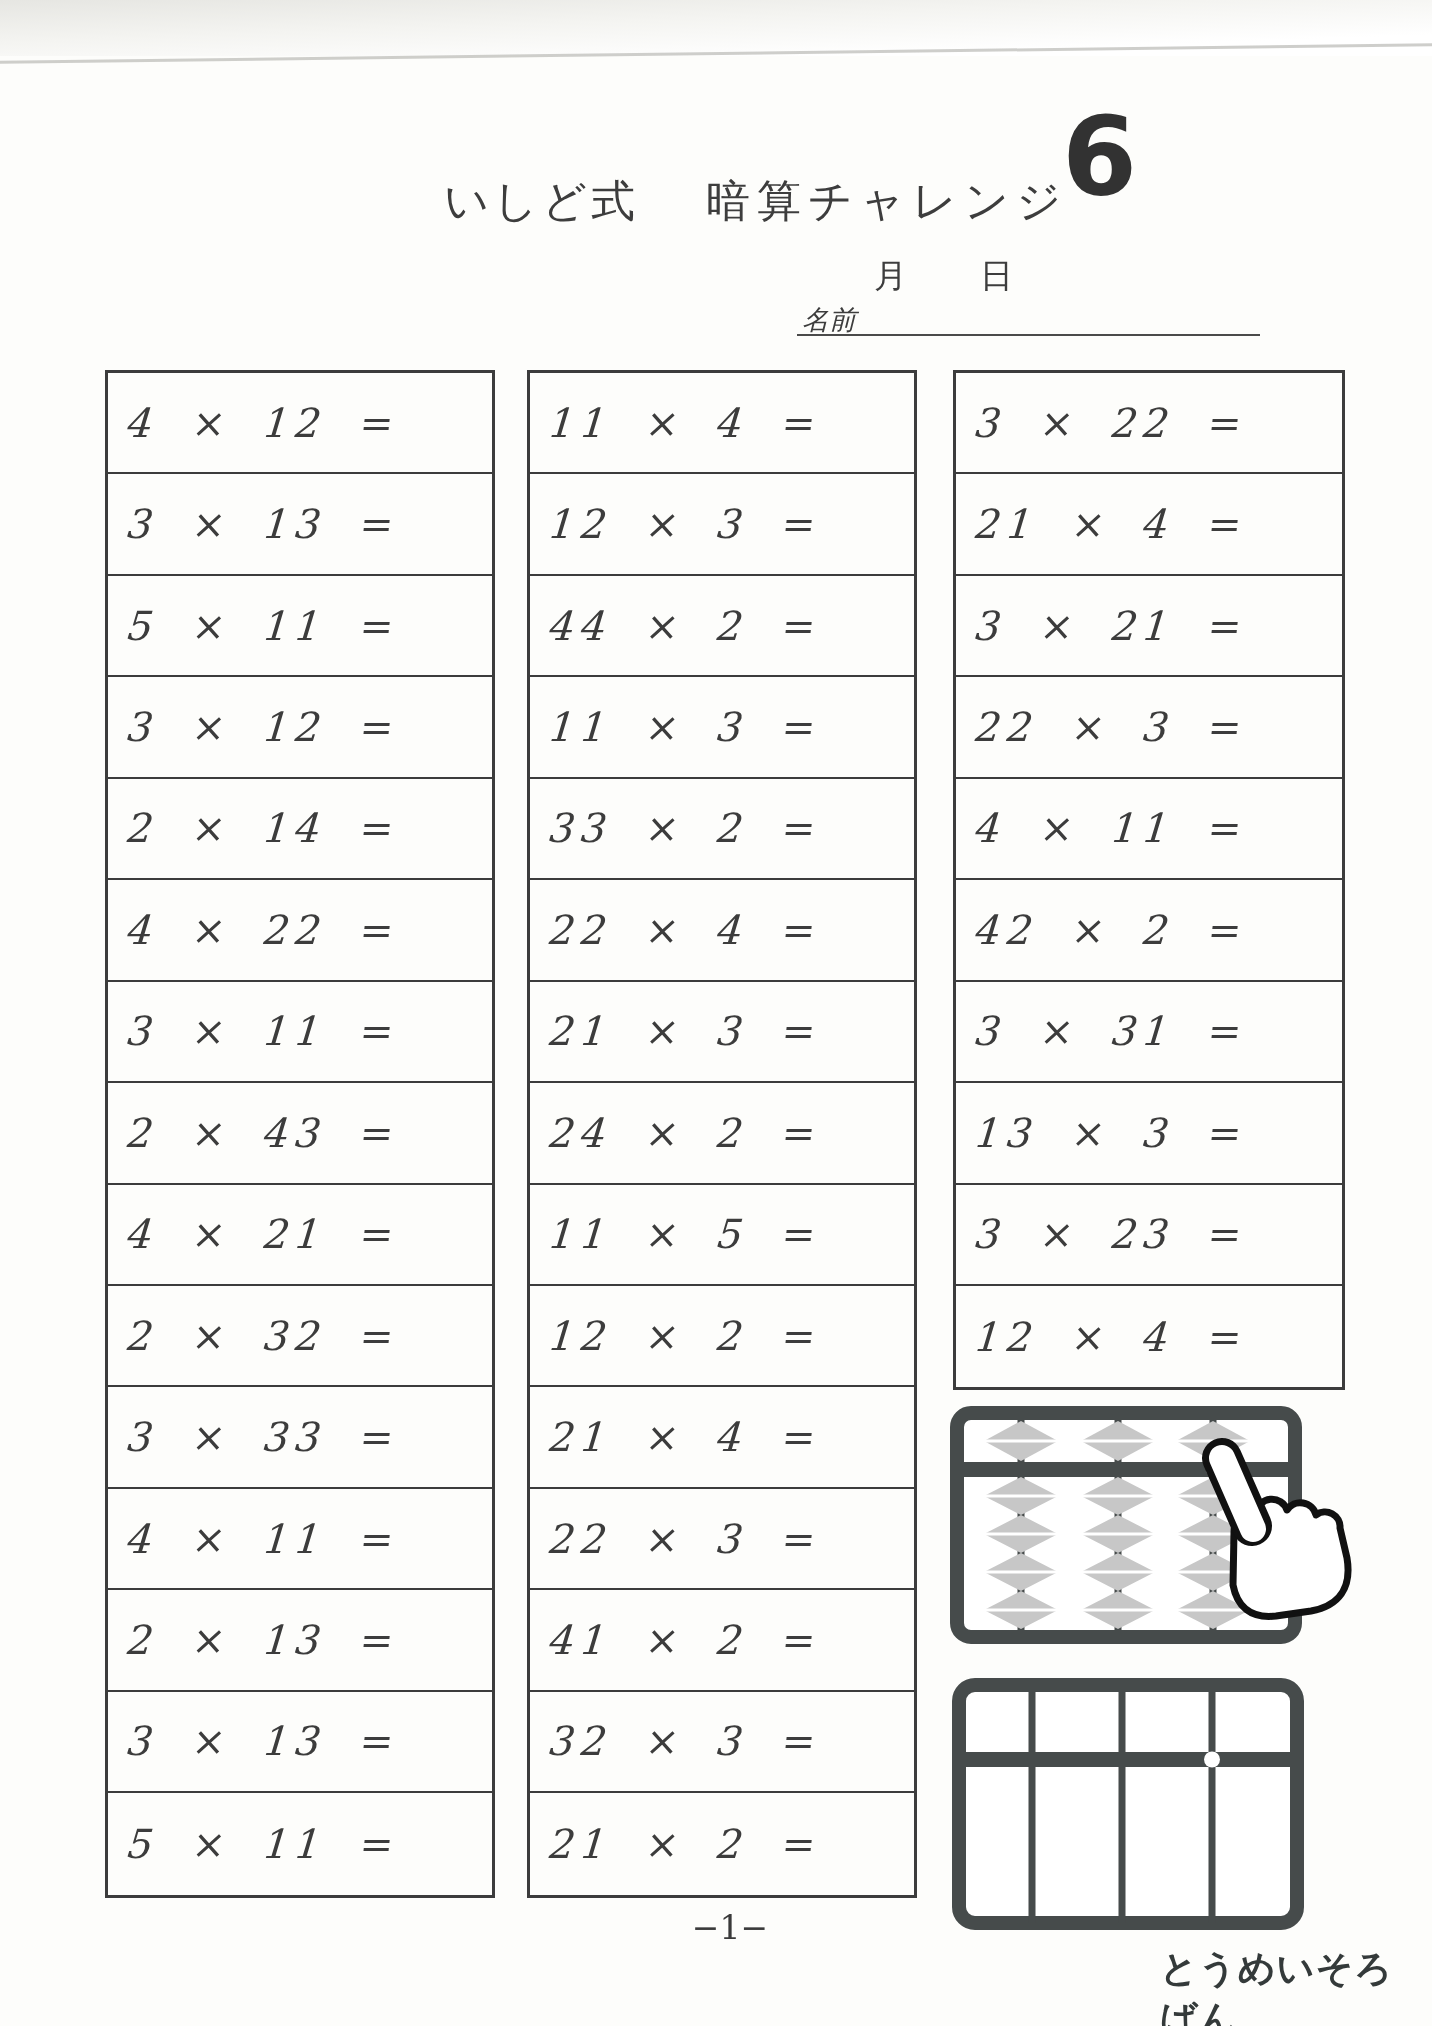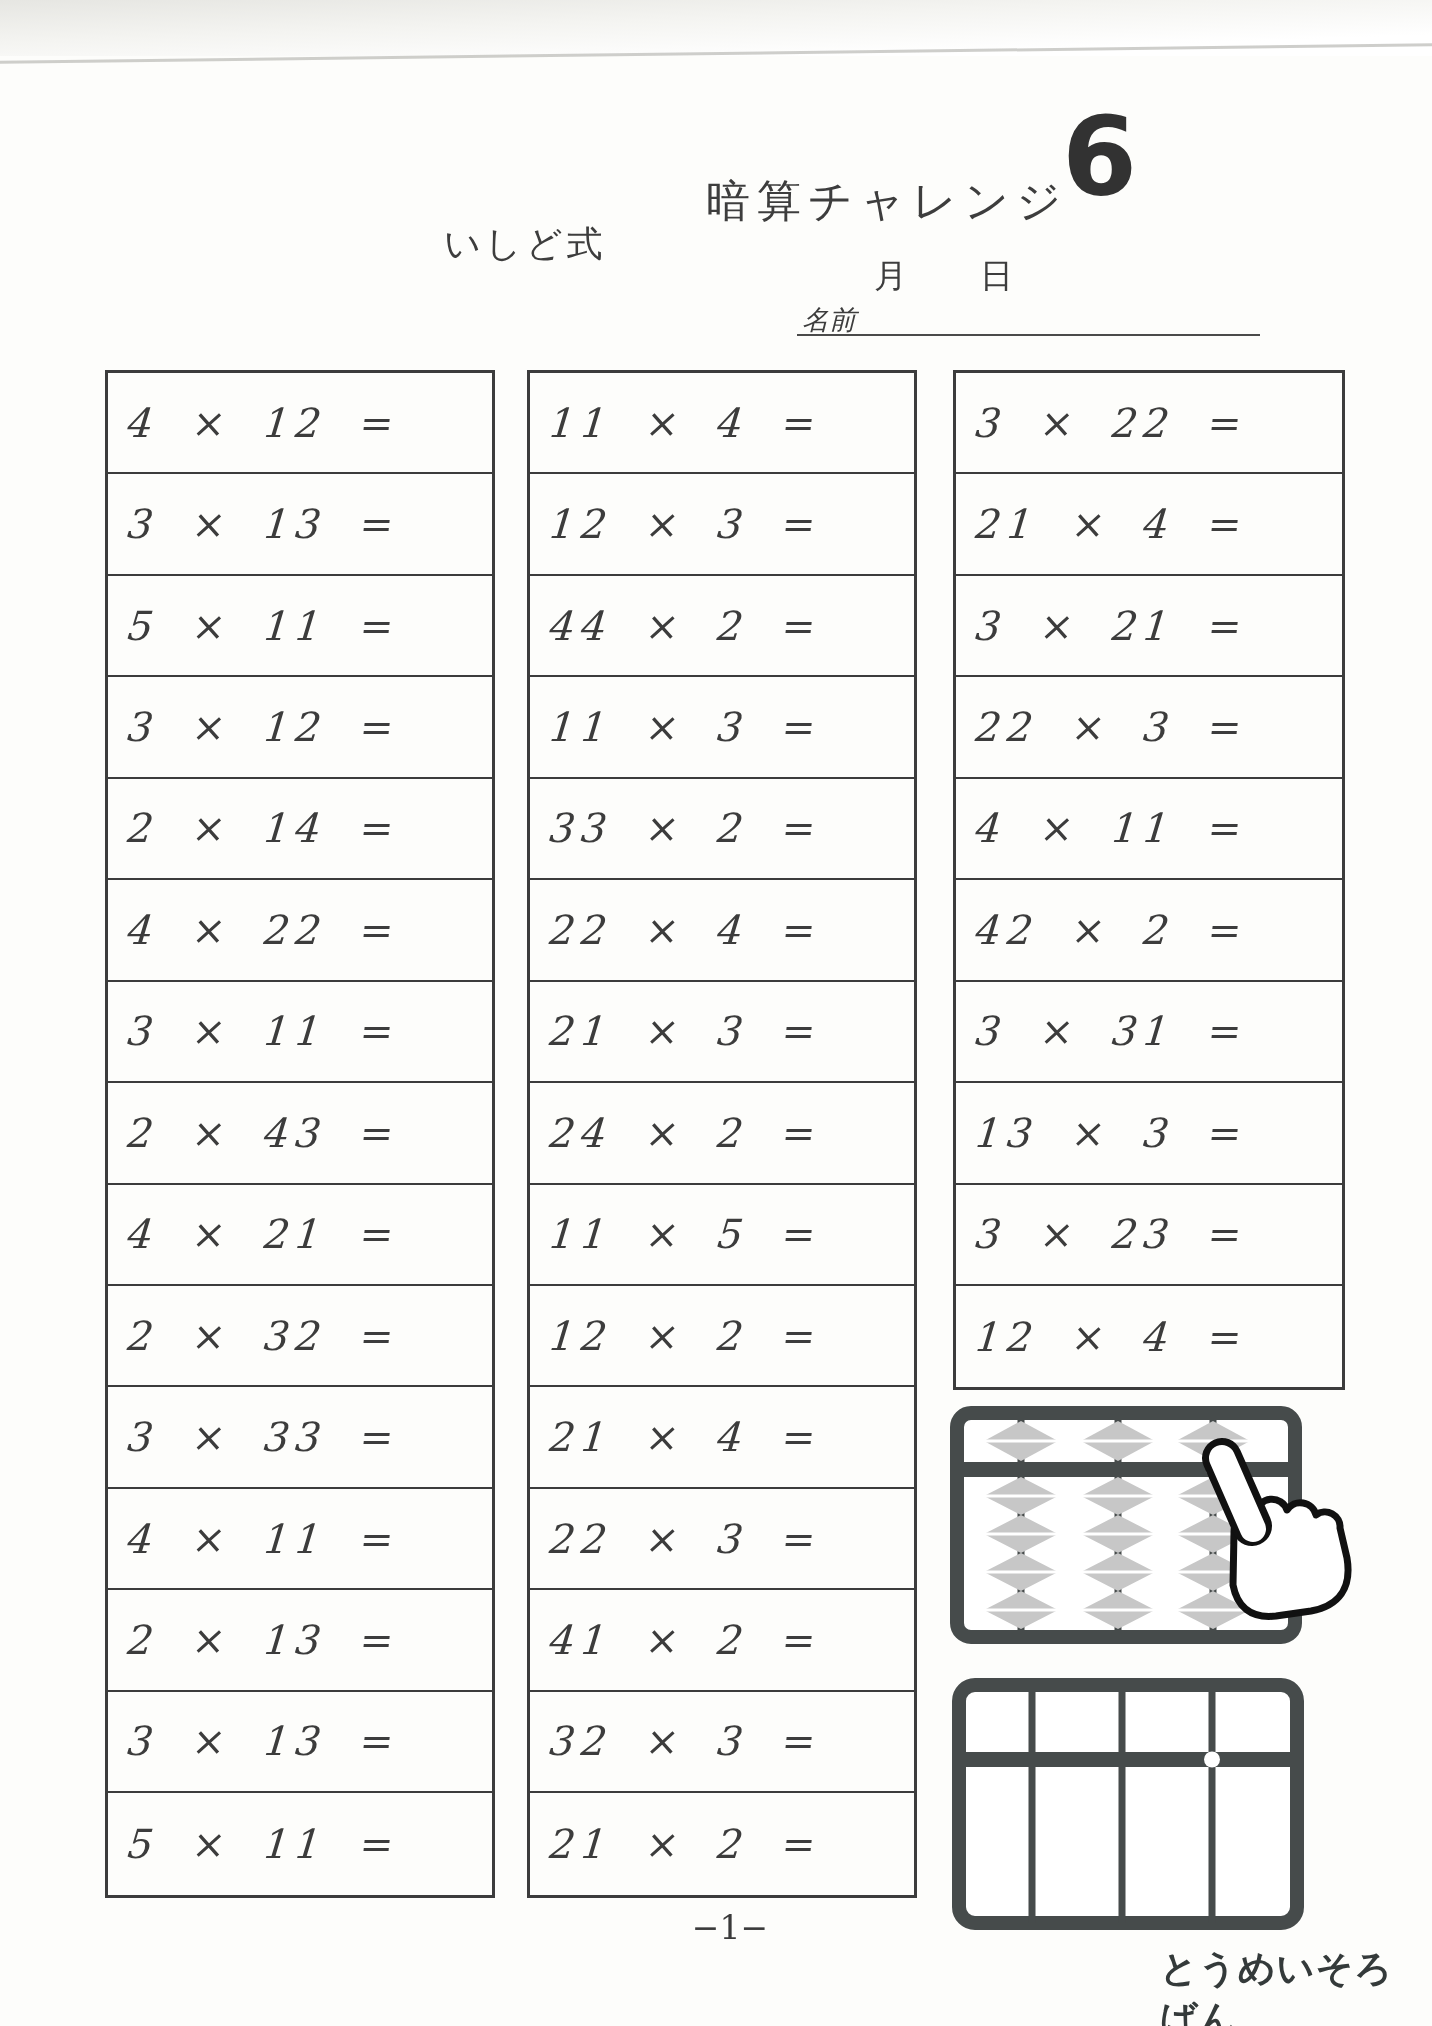--- a/index.html
+++ b/index.html
@@ -4,21 +4,21 @@
 <style>
   html,body{margin:0;padding:0;background:#ffffff;}
   .page{position:relative;width:1432px;height:2026px;background:#fdfdfb;overflow:hidden;
         font-family:"Liberation Sans",sans-serif;color:#3a3a3a;}
   
   .scan-top{position:absolute;left:0;top:0;width:100%;height:56px;
             background:linear-gradient(178deg,#e6e6e2 0%,#f4f4f1 40%,#ffffff 80%);}
   .scan-line{position:absolute;left:-20px;top:52px;width:1480px;height:3px;background:#c2c2be;
              transform:rotate(-0.7deg);opacity:.8;}
   
-  .series-title{position:absolute;left:444px;top:172px;font-size:36px;letter-spacing:4px;color:#3d3d3d;margin-top:48px;}
+  .series-title{position:absolute;left:444px;top:172px;font-size:44px;letter-spacing:4px;color:#3d3d3d;}
   .main-title{position:absolute;left:706px;top:172px;font-size:44px;letter-spacing:7px;color:#3d3d3d;}
   .challenge-num{position:absolute;left:1062px;top:94px;font-size:108px;font-weight:bold;
                  font-family:"DejaVu Sans",sans-serif;color:#323232;}
   .month-label{position:absolute;left:874px;top:254px;font-size:33px;color:#3d3d3d;}
   .day-label{position:absolute;left:980px;top:254px;font-size:33px;color:#3d3d3d;}
   .name-label{position:absolute;left:802px;top:302px;font-size:27px;color:#3d3d3d;font-style:italic;}
   .name-line{position:absolute;left:797px;top:334px;width:463px;height:0;border-bottom:2.5px solid #4a4a4a;}
   
   .col{position:absolute;top:370px;border:3px solid #3c3c3c;box-sizing:border-box;}
   .col1{left:105px;width:390px;}

